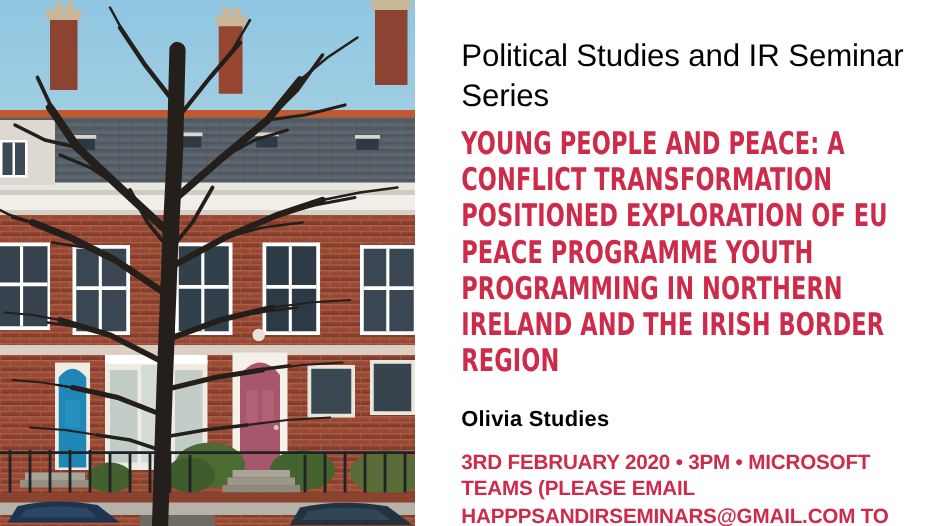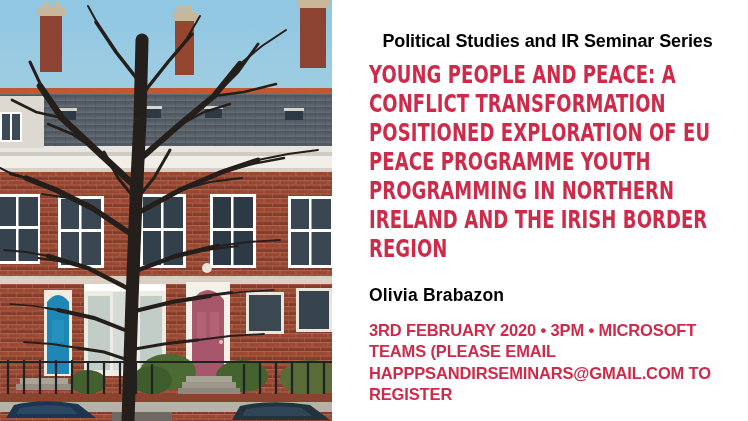--- a/index.html
+++ b/index.html
@@ -33,27 +33,26 @@
   }
   .photo svg { display: block; width: 332px; height: 421px; }
 
   
   .content {
     flex: 1 1 auto;
     padding: 30px 22px 0 37px;
     box-sizing: border-box;
   }
   .series-title {
-    font-size: 18px;
-    font-weight: bold;
+    font-size: 25px;
+    font-weight: normal;
     line-height: 1.26;
     color: #000000;
     letter-spacing: -0.1px;
     margin: 0 0 7px 0;
-    text-align: center;
   }
   .talk-title {
     font-family: "DejaVu Sans Condensed", "Liberation Sans Narrow", "Liberation Sans", sans-serif;
     font-size: 25px;
     font-weight: bold;
     line-height: 1.16;
     color: #ce2b4b;
     text-transform: uppercase;
     letter-spacing: 0.1px;
     transform: scaleX(0.80);
@@ -315,18 +314,18 @@
         <path d="M78 348 L52 344 L24 342" stroke-width="1.8"></path>
       </g>
     </svg>
   </div>
 
   <div class="content">
     <h1 class="series-title">Political Studies and IR Seminar Series</h1>
 
     <h2 class="talk-title">Young People and Peace: A Conflict Transformation Positioned Exploration of EU Peace Programme Youth Programming in Northern Ireland and the Irish Border Region</h2>
 
-    <div class="speaker">Olivia Brabazon</div>
+    <div class="speaker">Olivia Studies</div>
 
     <div class="details">3rd February 2020 • 3pm • Microsoft Teams (please email happpsandirseminars@gmail.com to register</div>
   </div>
 
 </div>
 
 </body></html>

